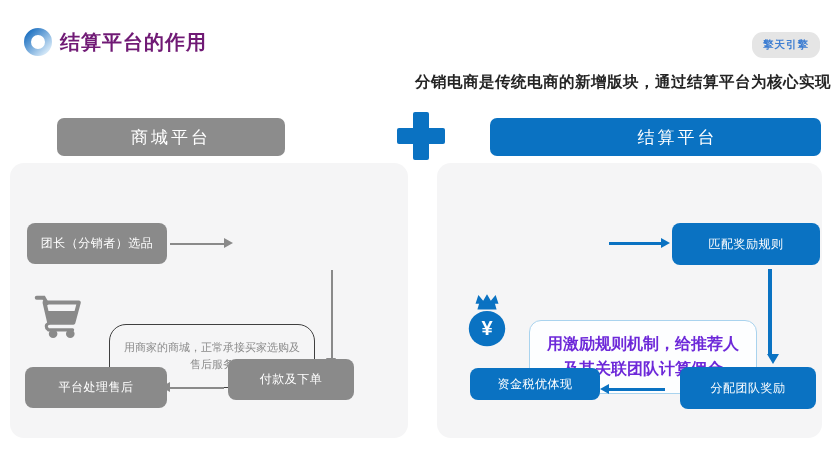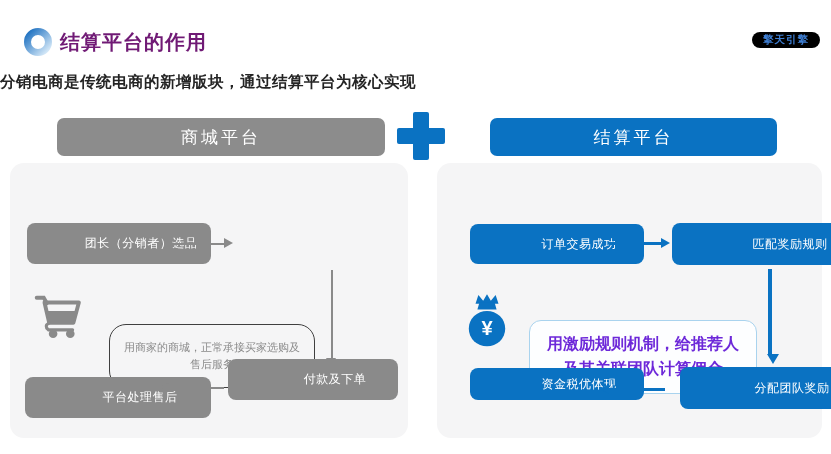--- a/index.html
+++ b/index.html
@@ -1,43 +1,43 @@
 <!DOCTYPE html>
 <html><head>
 <meta charset="utf-8">
 <style>
   html,body{margin:0;padding:0;background:#ffffff;font-family:"Liberation Sans",sans-serif;}
   .stage{position:relative;width:831px;height:454px;background:#ffffff;overflow:hidden;}
 
   
   .logo{position:absolute;left:24px;top:28px;width:28px;height:28px;}
   .title{position:absolute;left:60px;top:29px;font-size:20px;font-weight:bold;color:#701a75;letter-spacing:1px;}
-  .badge{position:absolute;left:752px;top:32px;min-width:68px;height:16px;background:#000000;color:#3E7ED2;
+  .badge{position:absolute;left:752px;top:32px;min-width:68px;height:26px;background:#e5e5e5;color:#3E7ED2;
          font-size:10.5px;font-weight:bold;border-radius:11px;display:flex;align-items:center;justify-content:center;
          letter-spacing:1px;padding:0 10px;box-sizing:border-box;}
-  .subtitle{position:absolute;left:0;right:0;top:72px;text-align:left;font-size:15.5px;font-weight:bold;
+  .subtitle{position:absolute;left:0;right:0;top:72px;text-align:right;font-size:15.5px;font-weight:bold;
             color:#242424;letter-spacing:0.5px;}
 
   
   .band{position:absolute;top:118px;height:38px;border-radius:7px;display:flex;align-items:center;justify-content:center;
         color:#ffffff;font-size:17px;letter-spacing:3px;}
-  .band.gray{left:57px;width:328px;background:#8C8C8C;}
-  .band.blue{left:490px;width:287px;background:#0A72C2;}
+  .band.gray{left:57px;width:228px;background:#8C8C8C;}
+  .band.blue{left:490px;width:287px;background:#0A72C2;padding-left:44px;}
   .plus{position:absolute;left:397px;top:112px;width:48px;height:48px;}
   .plus::before{content:"";position:absolute;left:0;top:16px;width:48px;height:16px;background:#0A72C2;border-radius:2px;}
   .plus::after{content:"";position:absolute;left:16px;top:0;width:16px;height:48px;background:#0A72C2;border-radius:2px;}
 
   
   .panel{position:absolute;top:163px;height:275px;background:#F5F5F6;border-radius:14px;}
   .panel.left{left:10px;width:398px;}
   .panel.right{left:437px;width:385px;}
 
   
   .node{position:absolute;border-radius:8px;display:flex;align-items:center;justify-content:center;
-        color:#ffffff;font-size:12px;letter-spacing:0.5px;text-align:center;padding-left:44px;}
+        color:#ffffff;font-size:12px;letter-spacing:0.5px;text-align:center;}
   .node.gray{background:#8A8A8A;}
   .node.blue{background:#0A72C2;}
 
   
   .note{position:absolute;display:flex;align-items:center;justify-content:center;text-align:center;
         box-sizing:border-box;padding:6px 12px;line-height:1.55;margin-top:35px;}
   .note.gray-note{border:1.2px solid #3F3F3F;border-radius:17px;color:#8A8A8A;font-size:11px;}
   .note.blue-note{border:1px solid #A9D3EE;border-radius:12px;background:#FDFEFF;color:#6d28d9;
                   font-weight:bold;font-size:16px;}
 
@@ -92,27 +92,26 @@
         <path d="M6 10 H15 L19 17" fill="none" stroke="#8A8A8A" stroke-width="5" stroke-linecap="round"></path>
         <path d="M16 16 H60 L53 42 H22 Z" fill="none" stroke="#8A8A8A" stroke-width="5" stroke-linejoin="round"></path>
         <path d="M19 27 H57.5 L52.5 40 H22.5 Z" fill="#8A8A8A"></path>
         <path d="M22 42 q-7 4 -1 9 h31" fill="none" stroke="#8A8A8A" stroke-width="4" stroke-linecap="round"></path>
         <circle cx="27" cy="56" r="5.5" fill="#8A8A8A"></circle>
         <circle cx="49" cy="56" r="5.5" fill="#8A8A8A"></circle>
       </svg>
     </div>
     <div class="note gray-note" style="left:99px;top:126px;width:206px;height:64px">用商家的商城，正常承接买家选购及售后服务</div>
 
-    <div class="node gray" style="left:15px;top:214px;width:142px;height:41px">平台处理售后</div>
+    <div class="node gray" style="left:15px;top:204px;width:142px;height:41px">平台处理售后</div>
     <div class="arrow h left" style="left:160px;top:224px;width:54px"></div>
     <div class="node gray" style="left:218px;top:196px;width:126px;height:41px">付款及下单</div>
   </div>
 
   <div class="panel right">
-    <div class="node blue" style="left:33px;top:61px;width:130px;height:40px">订单交易成功</div>
     <div class="arrow h right blue" style="left:172px;top:79px;width:52px"></div>
     <div class="node blue" style="left:235px;top:60px;width:148px;height:42px">匹配奖励规则</div>
     <div class="arrow v blue" style="left:331px;top:106px;height:86px"></div>
 
     <div class="iconbox" style="left:27px;top:130px">
       <svg width="46" height="54" viewBox="0 0 48 56">
         <path d="M12 11 L15 2 L20 8 L24 1 L28 8 L33 2 L36 11 Z" fill="#0A72C2"></path>
         <path d="M16 10 h16 l2 7 h-20 z" fill="#0A72C2"></path>
         <ellipse cx="24" cy="37" rx="19" ry="18.5" fill="#0A72C2"></ellipse>
         <text x="24" y="44" text-anchor="middle" font-size="21" font-weight="bold" fill="#ffffff">¥</text>

